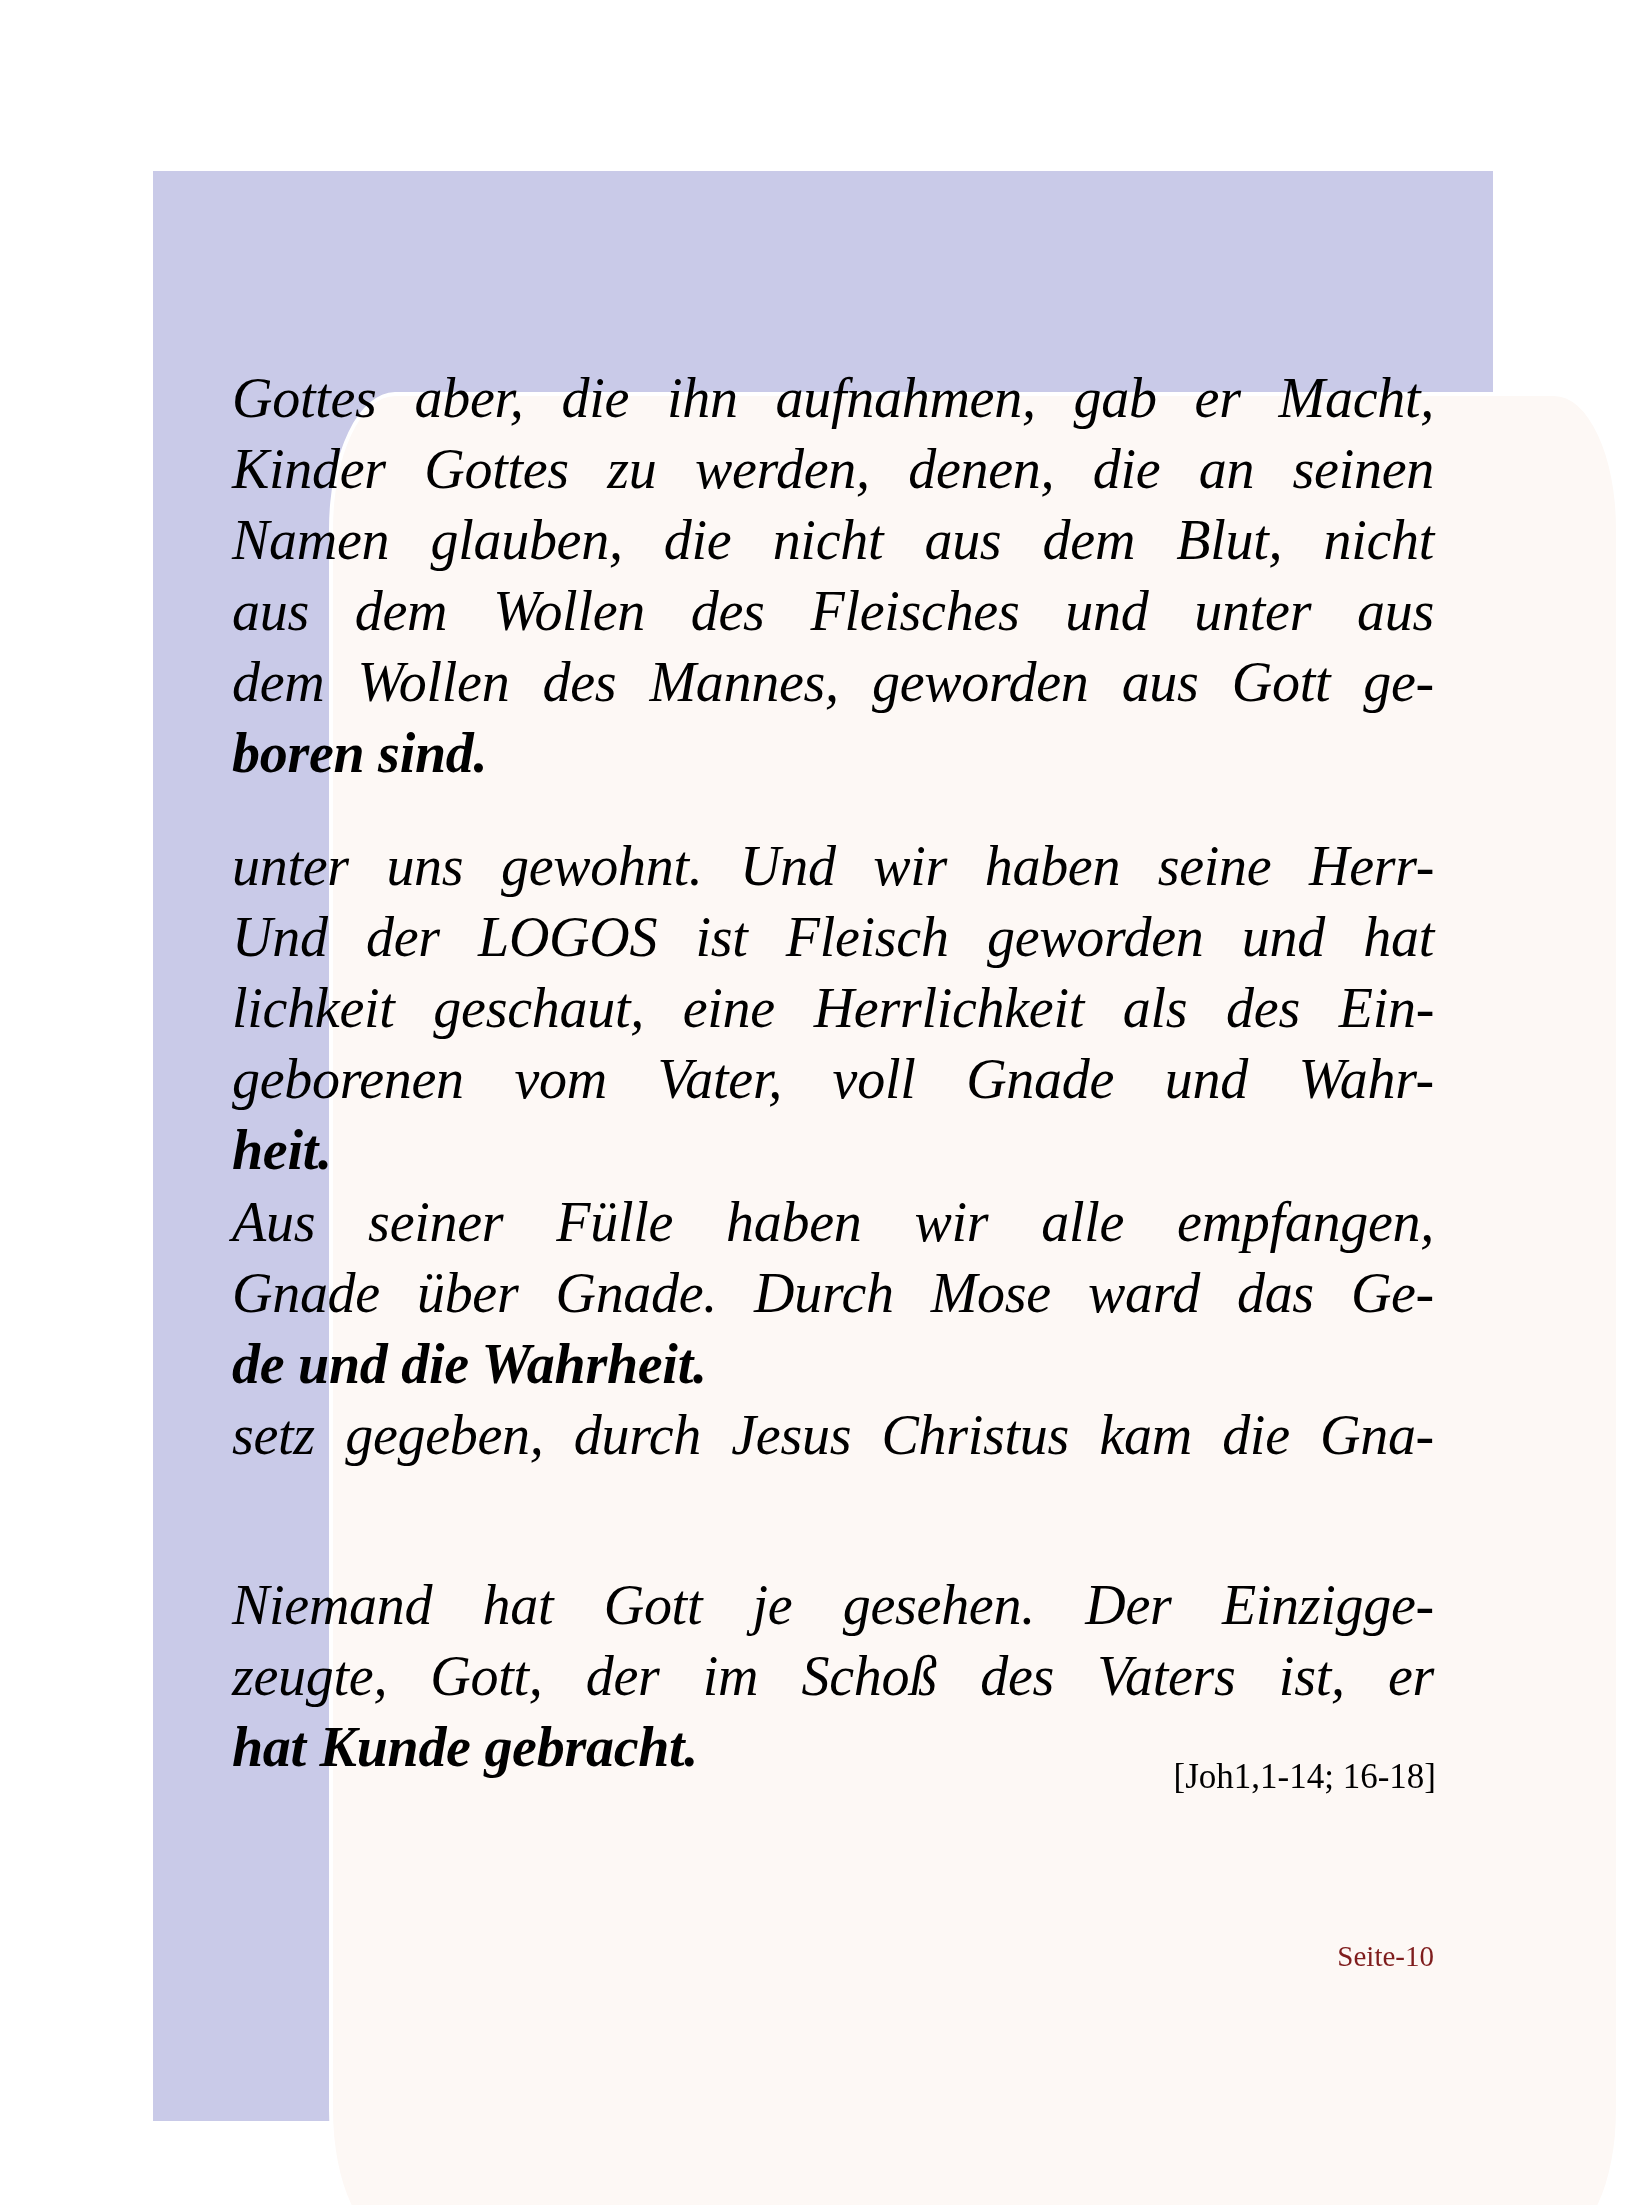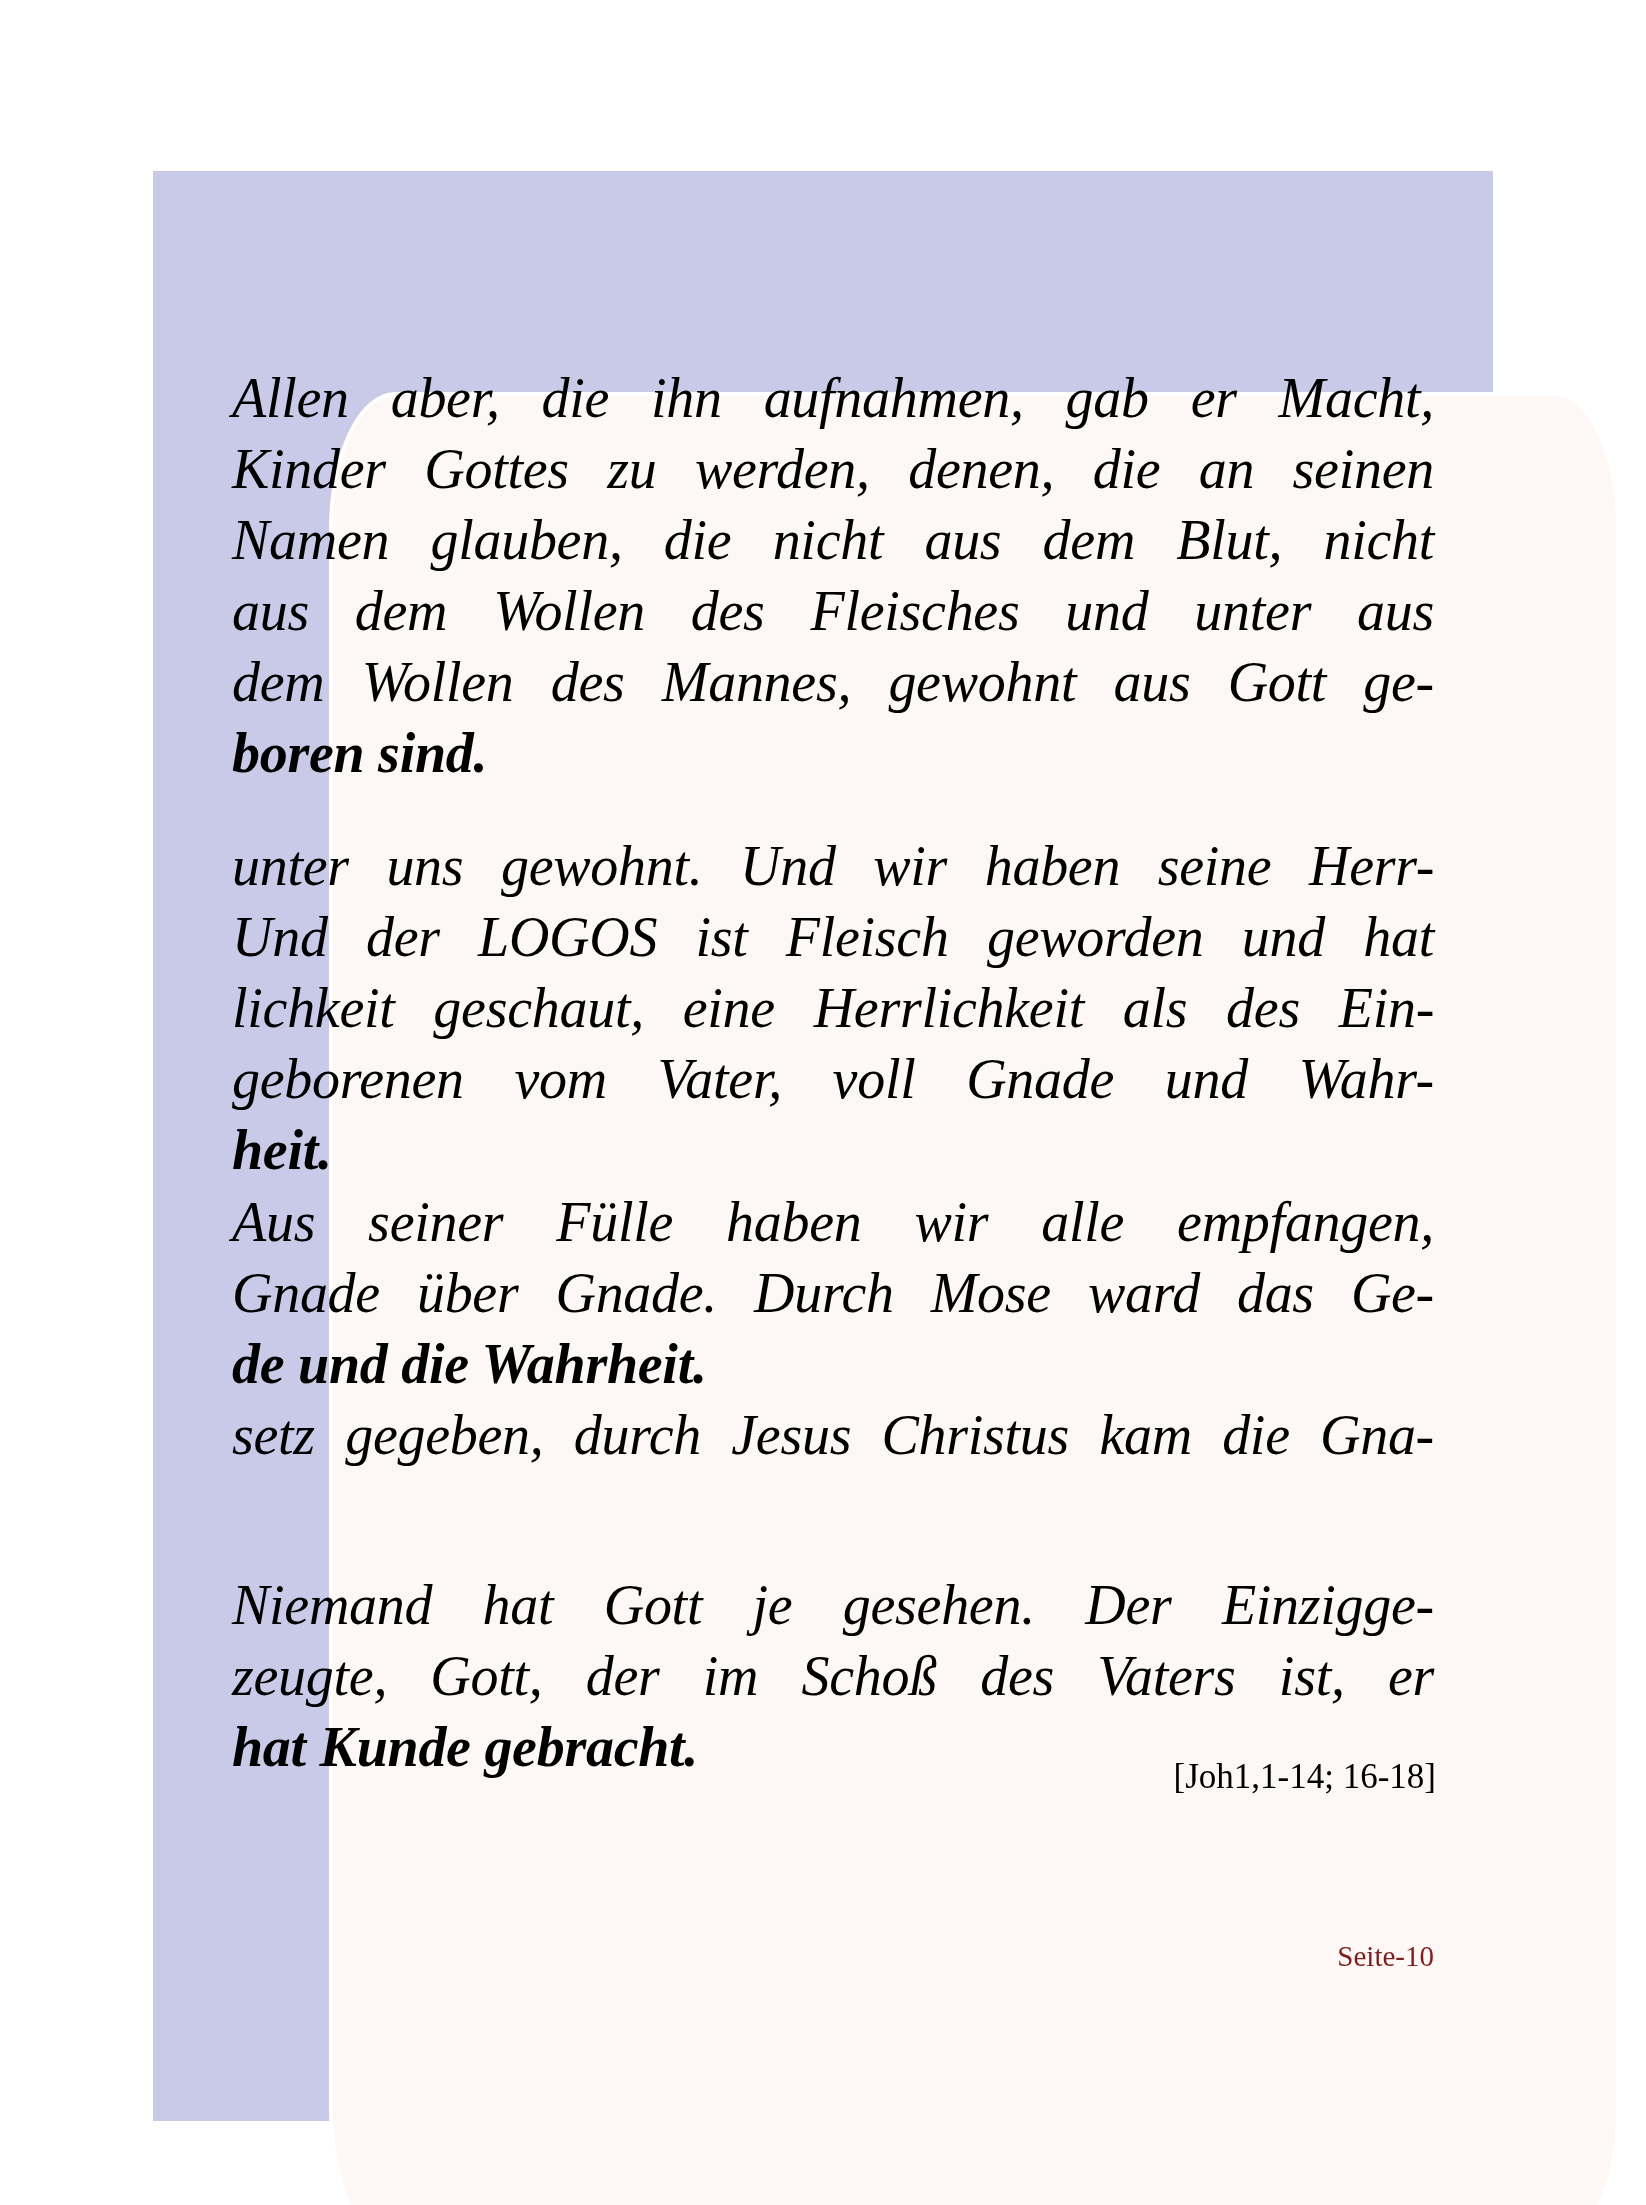--- a/index.html
+++ b/index.html
@@ -86,25 +86,25 @@
 </head>
 <body>
 
 <div id="canvas" style="background: rgb(255, 255, 255);">
 
   <div id="frame" style="background: rgb(201, 202, 232);">
     <div id="card" style="background: rgb(253, 248, 245); border-color: rgb(255, 255, 255);"></div>
   </div>
 
   <div id="para-1" class="paragraph">
-    <div class="body-line">Allen aber, die ihn aufnahmen, gab er Macht,</div>
+    <div class="body-line">Gottes aber, die ihn aufnahmen, gab er Macht,</div>
     <div class="body-line">Kinder Gottes zu werden, denen, die an seinen</div>
     <div class="body-line">Namen glauben, die nicht aus dem Blut, nicht</div>
     <div class="body-line">aus dem Wollen des Fleisches und unter aus</div>
-    <div class="body-line">dem Wollen des Mannes, gewohnt aus Gott ge-</div>
+    <div class="body-line">dem Wollen des Mannes, geworden aus Gott ge-</div>
     <div class="body-line para-last-line">boren sind.</div>
   </div>
 
   <div id="para-2" class="paragraph">
     <div class="body-line">unter uns gewohnt. Und wir haben seine Herr-</div>
     <div class="body-line">Und der LOGOS ist Fleisch geworden und hat</div>
     <div class="body-line">lichkeit geschaut, eine Herrlichkeit als des Ein-</div>
     <div class="body-line">geborenen vom Vater, voll Gnade und Wahr-</div>
     <div class="body-line para-last-line">heit.</div>
   </div>

